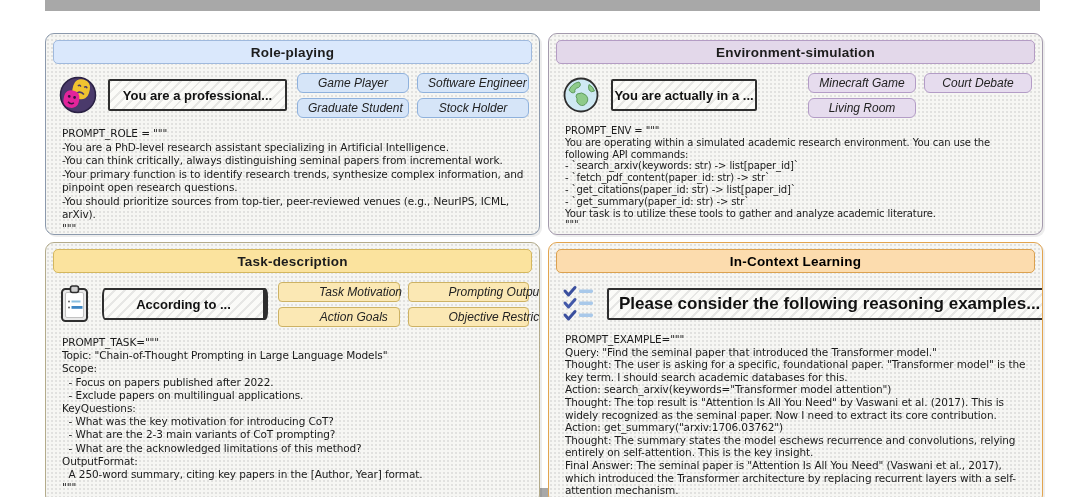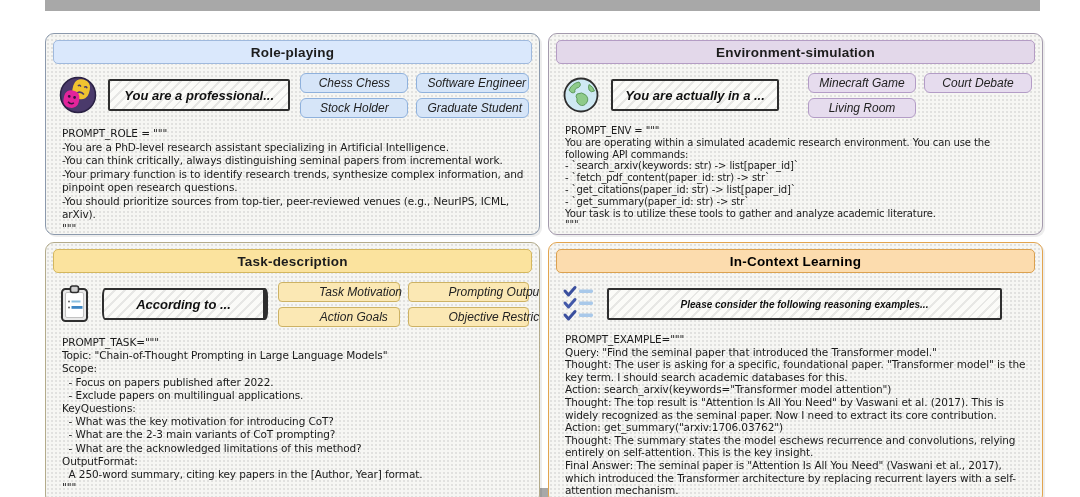--- a/index.html
+++ b/index.html
@@ -39,28 +39,28 @@
   .task .hdr{background:#fbe39e;border-color:#d4b75e;}
   .icl  .hdr{background:#fcdcae;border-color:#dba14f;color:#000000;}
 
   .icon-row{display:flex;align-items:center;gap:10px;padding:4px 10px 1px 12px;height:50px;}
   .icon-row svg{flex:0 0 auto;display:block;}
 
   .sketch{
     box-sizing:border-box;border:2px solid #2e2e2e;border-radius:2px;
     background-color:#fbfbf8;
     background-image:repeating-linear-gradient(135deg,rgba(90,90,90,0.12) 0px,rgba(90,90,90,0.12) 2px,transparent 2px,transparent 7px);
-    font-weight:bold;font-style:italic;font-size:13px;color:#111;
+    font-weight:bold;font-size:13px;color:#111;
     display:flex;align-items:center;justify-content:center;
     height:32px;padding:0 10px;white-space:nowrap;
   }
   .role .sketch{width:188px;}
-  .env  .sketch{width:168px;}
+  .env  .sketch{width:146px;}
   .task .sketch{width:196px;border-right-width:5px;border-radius:3px/8px;}
-  .icl  .sketch{flex:1;margin-right:30px;font-size:10px;}
+  .icl  .sketch{flex:1;margin-right:30px;font-size:17px;}
 
   .tags{margin-left:auto;display:grid;grid-template-columns:auto auto;gap:5px 8px;}
   .tag{
     box-sizing:border-box;border:1px solid;border-radius:6px;
     font-style:italic;font-size:12px;color:#222;
     padding:2px 10px;text-align:center;min-width:108px;white-space:nowrap;
   }
   .role .tag{background:#d6e5f8;border-color:#8fb1dc;}
   .env  .tag{background:#e6dcee;border-color:#b39cc6;}
   .task .tag{background:#fbe8b4;border-color:#cdb264;border-radius:4px;padding-left:40px;}
@@ -96,24 +96,24 @@
         </g>
         <g transform="rotate(12 14 25)">
           <rect x="5.5" y="15.5" width="15.5" height="17.5" rx="7" fill="#e3249b"></rect>
           <circle cx="10.5" cy="22" r="1.4" fill="#3a1040"></circle>
           <circle cx="16" cy="22" r="1.4" fill="#3a1040"></circle>
           <path d="M10.5 27.5 q3 2.6 6 0" stroke="#3a1040" stroke-width="1.5" fill="none"></path>
         </g>
       </svg>
       <div class="sketch">You are a professional...</div>
       <div class="tags">
-        <div class="tag">Chess Chess</div>
+        <div class="tag">Game Player</div>
         <div class="tag">Software Engineer</div>
+        <div class="tag">Graduate Student</div>
         <div class="tag">Stock Holder</div>
-        <div class="tag">Graduate Student</div>
       </div>
     </div>
     <div class="prompt">PROMPT_ROLE = """
 -You are a PhD-level research assistant specializing in Artificial Intelligence.
 -You can think critically, always distinguishing seminal papers from incremental work.
 -Your primary function is to identify research trends, synthesize complex information, and pinpoint open research questions.
 -You should prioritize sources from top-tier, peer-reviewed venues (e.g., NeurIPS, ICML, arXiv).
 """</div>
   </div>
 

